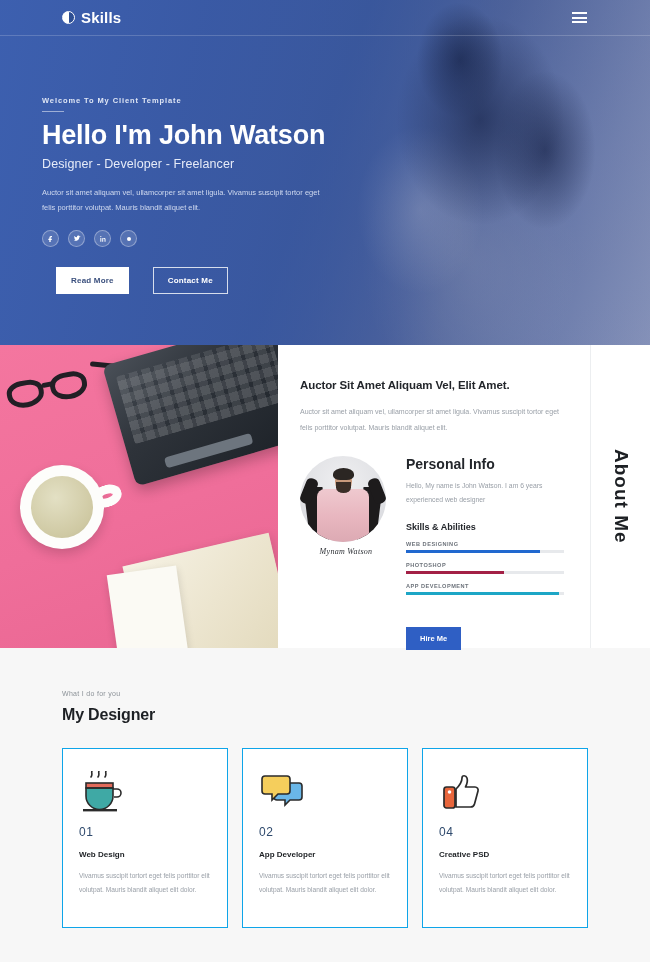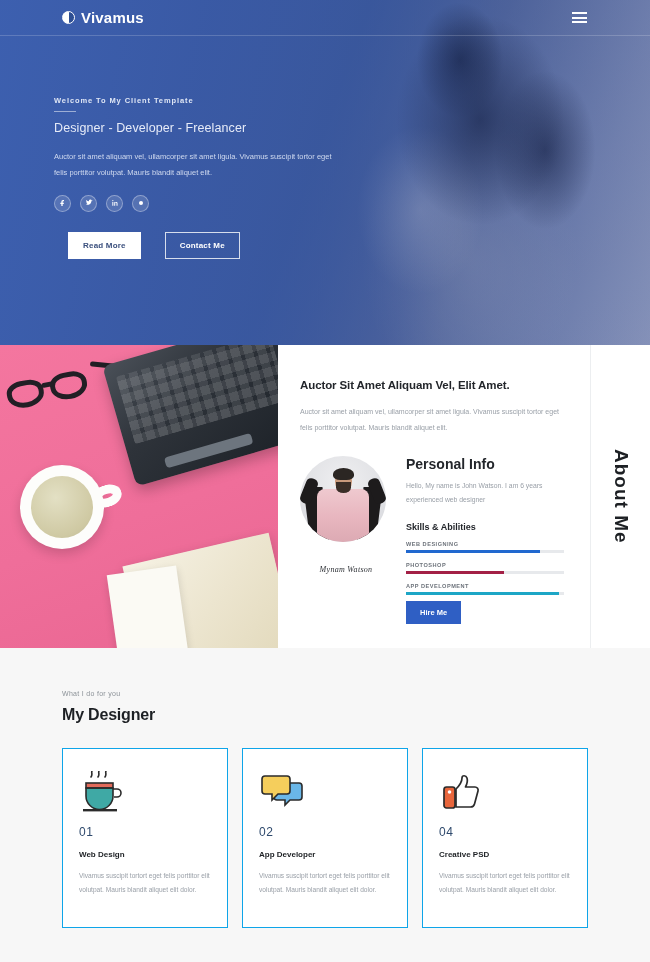--- a/index.html
+++ b/index.html
@@ -39,21 +39,21 @@
   .logo{ display:flex; align-items:center; gap:6px; }
   .logo-mark{
     width:13px; height:13px; border-radius:50%;
     background:linear-gradient(90deg,#ffffff 0 50%, #2d4e93 50% 100%);
     border:1.5px solid #ffffff; display:block;
   }
   .logo-text{ color:#fff; font-size:15px; font-weight:bold; letter-spacing:.2px; }
   .burger{ display:flex; flex-direction:column; gap:2.5px; cursor:pointer; padding:3px 1px; }
   .burger span{ display:block; width:15px; height:2px; background:#fff; }
 
-  .hero-body{ padding:60px 54px 0; position:relative; z-index:5; }
+  .hero-body{ padding:60px 42px 0; position:relative; z-index:5; }
   .hero-welcome{
     color:#dfe6f5; font-size:7.5px; letter-spacing:.9px; font-weight:bold;
     text-transform:capitalize;
   }
   .hero-rule{ width:22px; height:1px; background:rgba(255,255,255,.5); margin:6px 0 9px; }
   .hero-title{ color:#fff; font-size:27px; font-weight:bold; letter-spacing:-.2px; line-height:1.1; }
   .hero-sub{ color:#e6ebf8; font-size:12.5px; font-weight:normal; margin-top:6px; letter-spacing:.1px; }
   .hero-para{ color:#cfd9ef; font-size:7.5px; line-height:2.1; margin-top:14px; max-width:290px; }
   .social-row{ display:flex; gap:9px; margin-top:14px; }
   .soc{
@@ -149,36 +149,36 @@
   .av-torso{
     position:absolute; left:50%; top:33px; width:52px; height:56px; margin-left:-26px;
     background:linear-gradient(180deg,#efc9cf 0%, #e8b6bf 50%, #dba8b2 100%); border-radius:8px 8px 0 0;
   }
   .av-jkL, .av-jkR{ position:absolute; top:31px; width:19px; height:58px; background:#1d1b1c; }
   .av-jkL{ left:7px; transform:skewX(7deg); border-radius:6px 0 0 0;}
   .av-jkR{ right:7px; transform:skewX(-7deg); border-radius:0 6px 0 0;}
   .av-armL{ position:absolute; left:3px; top:22px; width:12px; height:26px; background:#1d1b1c; transform:rotate(22deg); border-radius:5px;}
   .av-armR{ position:absolute; right:3px; top:22px; width:12px; height:26px; background:#1d1b1c; transform:rotate(-22deg); border-radius:5px;}
   .signature{
-    margin-top:23px; font-family:"Liberation Serif", serif; font-style:italic;
+    margin-top:5px; font-family:"Liberation Serif", serif; font-style:italic;
     font-size:8px; color:#2c2f34; text-align:center; letter-spacing:.3px;
   }
 
   .pi-col{ flex:1; }
   .pi-title{ font-size:14px; font-weight:bold; color:#23262b; }
   .pi-text{ font-size:6.8px; color:#9aa0a8; line-height:2.1; margin-top:7px; }
   .skills-title{ font-size:9px; font-weight:bold; color:#23262b; margin-top:15px; }
 
   .skill{ margin-top:9px; }
   .skill-name{ font-size:5.6px; color:#6d737b; letter-spacing:.5px; text-transform:uppercase; font-weight:bold;}
   .bar{ margin-top:3px; height:3px; background:#e7e9ec; position:relative; }
   .bar i{ position:absolute; left:0; top:0; bottom:0; display:block; }
 
   .hire{
-    display:inline-block; margin-top:6px; background:#2f5fc4; color:#fff;
+    display:inline-block; margin-top:32px; background:#2f5fc4; color:#fff;
     font-size:7.5px; font-weight:bold; padding:7px 14px; cursor:pointer; border:none;
   }
   .aboutme-tab{
     position:absolute; right:0; top:0; width:60px; height:303px;
     background:#fff; display:flex; align-items:center; justify-content:center;
     border-left:1px solid #eceef0;
   }
   .aboutme-tab span{
     writing-mode:vertical-rl; font-size:19px; font-weight:bold; color:#1d2024;
     letter-spacing:1px;
@@ -206,32 +206,33 @@
 <body>
 
 <div class="page">
 
   <section class="hero">
     <div class="hero-photo"></div>
 
     <div class="topbar">
       <div class="logo">
         <span class="logo-mark"></span>
-        <span class="logo-text">Vivamus</span>
+        <span class="logo-text">Skills</span>
       </div>
       <div class="burger">
         <span></span>
         <span></span>
         <span></span>
       </div>
     </div>
 
     <div class="hero-body">
       <div class="hero-welcome">Welcome To My Client Template</div>
       <div class="hero-rule"></div>
+      <h1 class="hero-title">Hello I'm John Watson</h1>
       <div class="hero-sub">Designer - Developer - Freelancer</div>
       <p class="hero-para">Auctor sit amet aliquam vel, ullamcorper sit amet ligula. Vivamus suscipit tortor eget felis porttitor volutpat. Mauris blandit aliquet elit.</p>
 
       <div class="social-row">
         <a class="soc">
           <svg viewBox="0 0 24 24">
               <path d="M15 3h-3a5 5 0 0 0-5 5v3H4v4h3v6h4v-6h3l1-4h-4V8a1 1 0 0 1 1-1h3z"></path>
             </svg>
         </a>
         <a class="soc">

